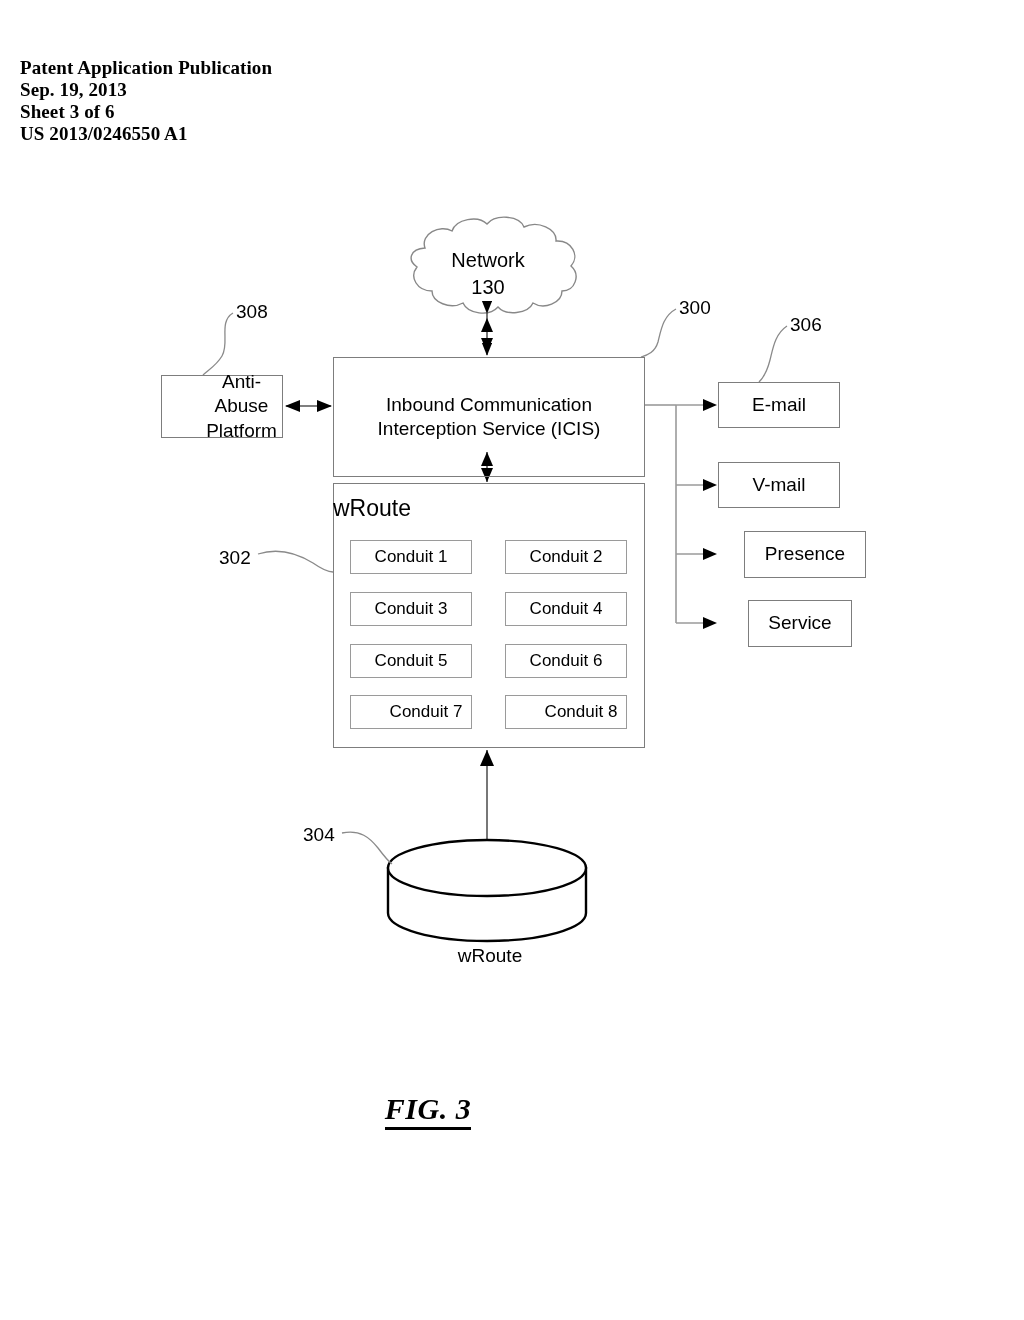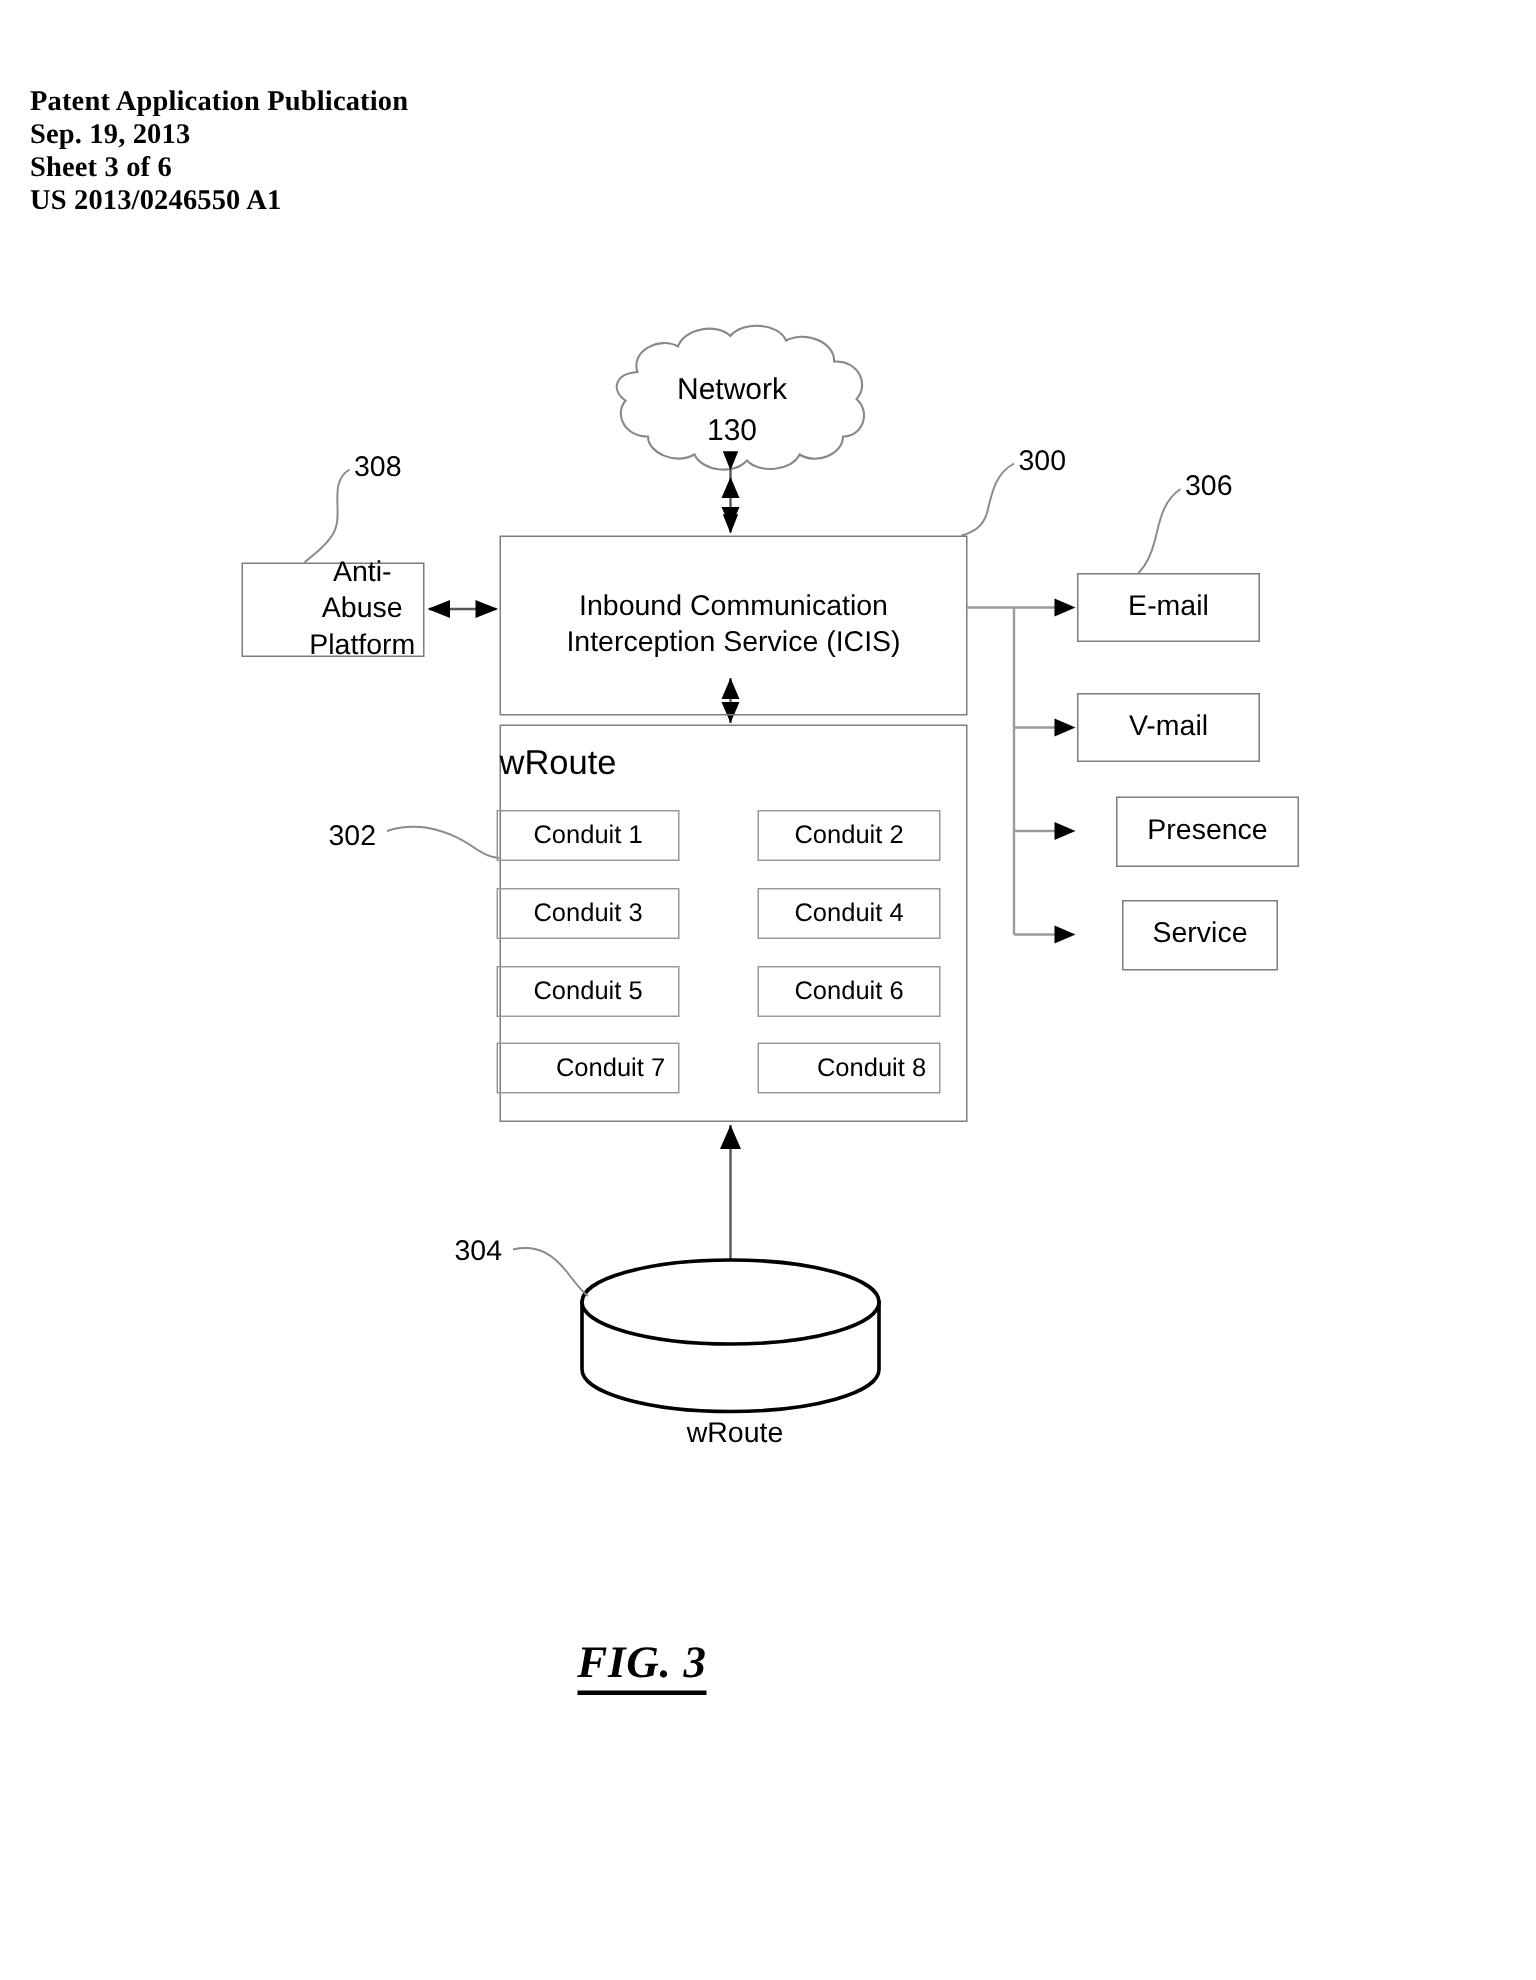--- a/index.html
+++ b/index.html
@@ -87,21 +87,21 @@
     position: absolute;
     box-sizing: border-box;
     border: 1.5px solid #9a9a9a;
     display: flex;
     align-items: center;
     justify-content: center;
     font-size: 17px;
     width: 122px;
     height: 34px;
   }
-  .conduit.col-l { left: 331px; }
+  .conduit.col-l { left: 350px; }
   .conduit.col-r { left: 505px; }
   .conduit.row-1 { top: 540px; }
   .conduit.row-2 { top: 592px; }
   .conduit.row-3 { top: 644px; }
   .conduit.row-4 { top: 695px; padding-left: 30px; }
 
   
   .ref-label {
     position: absolute;
     font-size: 19px;

